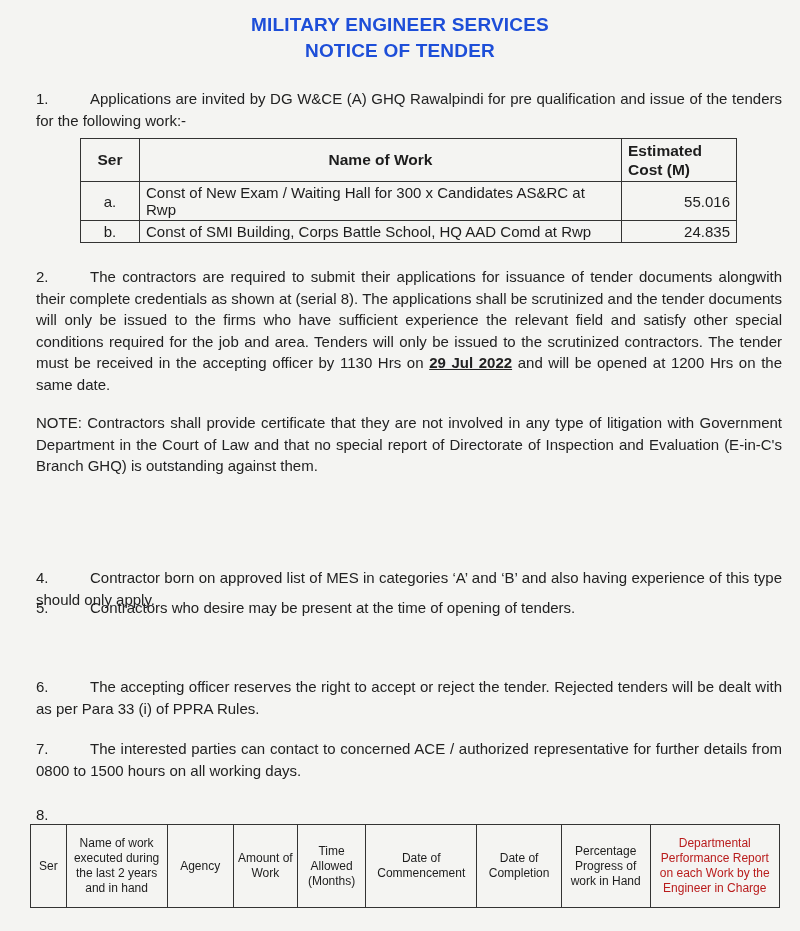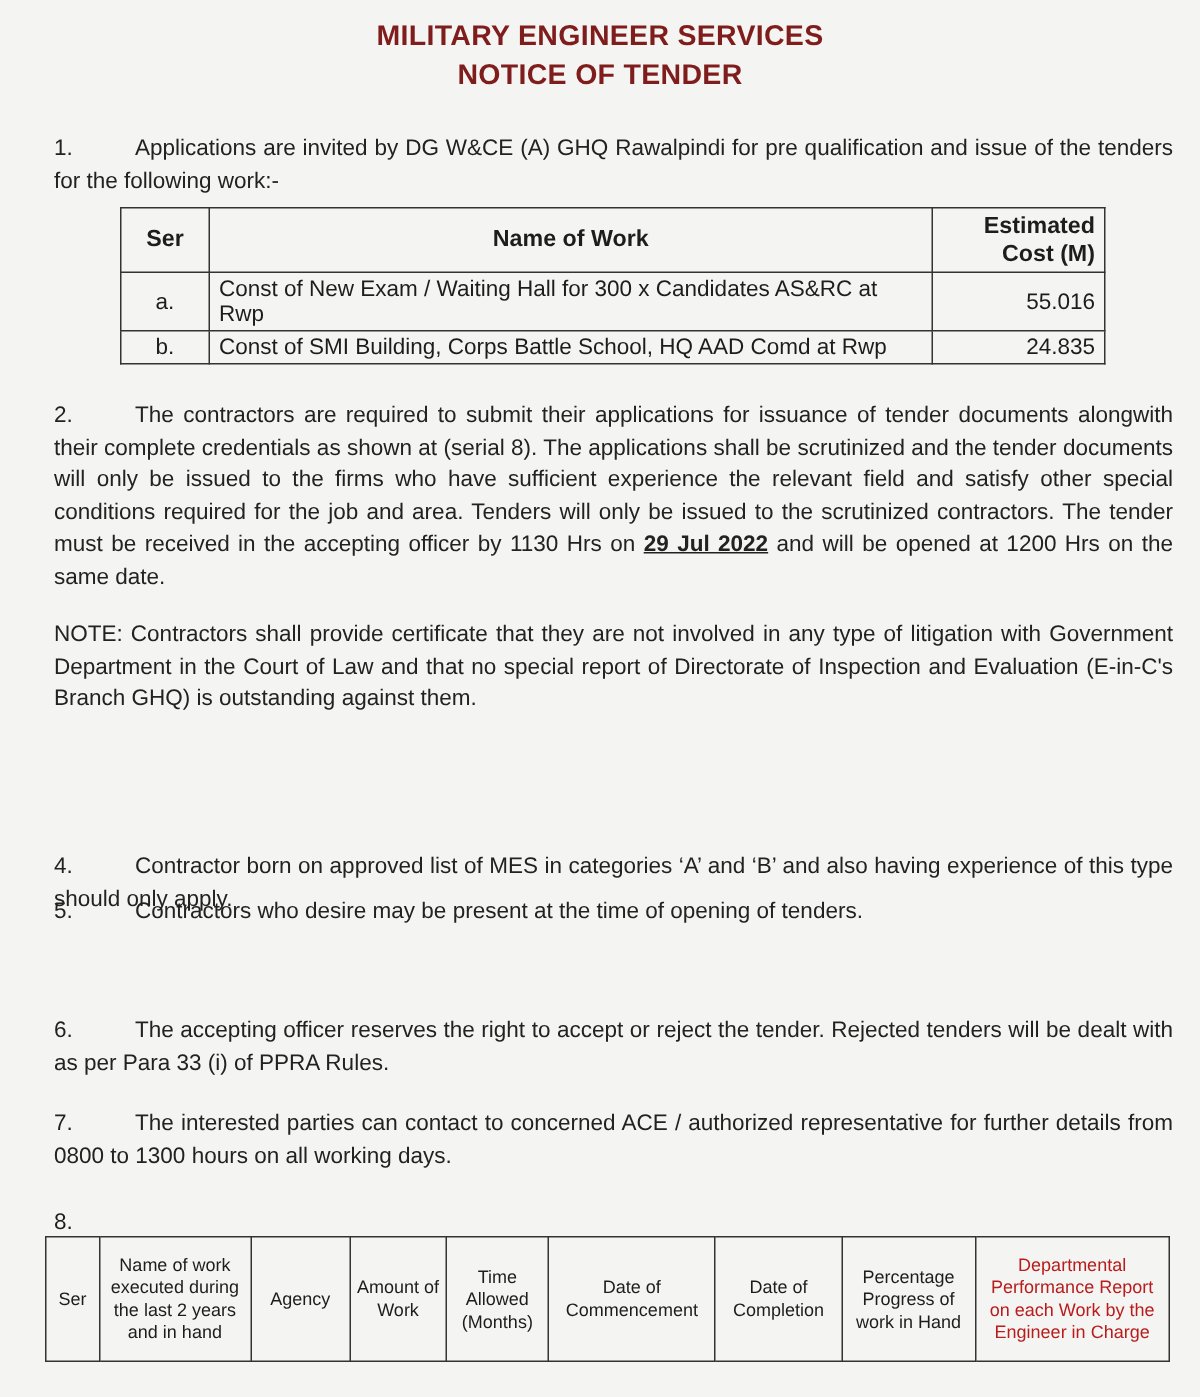--- a/index.html
+++ b/index.html
@@ -6,38 +6,38 @@
   body {
     width:800px; height:931px; overflow:hidden;
     background:#f4f4f2;
     color:#1d1d1d;
     font-family:"Liberation Sans", sans-serif;
     position:relative;
   }
   .page { position:absolute; left:0; top:0; width:800px; height:931px; }
   .title {
     position:absolute; left:0; width:800px; text-align:center;
-    font-weight:bold; font-size:19px; letter-spacing:0.2px; color:#7f1d1d;
+    font-weight:bold; font-size:19px; letter-spacing:0.2px; color:#1d4ed8;
   }
   .t1 { top:14px; }
   .t2 { top:40px; }
   .para {
     position:absolute; left:36px; width:746px;
     font-size:15px; line-height:21.5px; text-align:justify;
     color:#222;
   }
   .para .num { display:inline-block; width:54px; }
   .date { font-weight:bold; text-decoration:underline; }
   table { border-collapse:collapse; position:absolute; }
   .works { left:80px; top:138px; width:657px; font-size:15px; }
   .works th, .works td { border:1.3px solid #333; padding:2px 6px; }
   .works th { font-weight:bold; font-size:15.5px; }
   .works .ser { width:46px; text-align:center; }
   .works .cost { width:102px; text-align:right; }
-  .works .costh { text-align:right; line-height:19px; }
+  .works .costh { text-align:left; line-height:19px; }
   .exp { left:30px; top:824px; width:750px; font-size:12px; }
   .exp th { border:1.3px solid #333; font-weight:normal; text-align:center; padding:2px 3px; line-height:15px; height:78px; }
   .exp .grey { color:#b91c1c; }
   .num8 { position:absolute; left:36px; top:806px; font-size:15px; }
 </style>
 </head>
 <body>
 
 <div class="page">
 
@@ -85,21 +85,21 @@
 
   <div class="para" style="top:597px;">
     <span class="num">5.</span><span>Contractors who desire may be present at the time of opening of tenders.</span>
   </div>
 
   <div class="para" style="top:676px;">
     <span class="num">6.</span><span>The accepting officer reserves the right to accept or reject the tender. Rejected tenders will be dealt with as per Para 33 (i) of PPRA Rules.</span>
   </div>
 
   <div class="para" style="top:738px;">
-    <span class="num">7.</span><span>The interested parties can contact to concerned ACE / authorized representative for further details from 0800 to 1300 hours on all working days.</span>
+    <span class="num">7.</span><span>The interested parties can contact to concerned ACE / authorized representative for further details from 0800 to 1500 hours on all working days.</span>
   </div>
 
   <div class="num8">8.</div>
 
   <table class="exp">
     <tbody>
         <tr>
       <th style="width:28px;">Ser</th>
       <th style="width:92px;">Name of work executed during the last 2 years and in hand</th>
       <th style="width:58px;">Agency</th>

